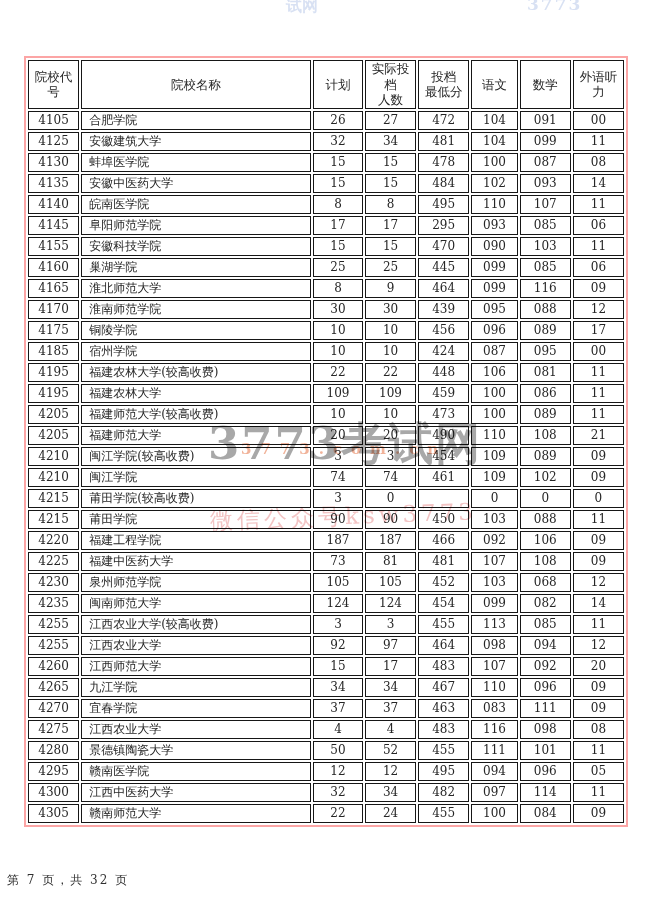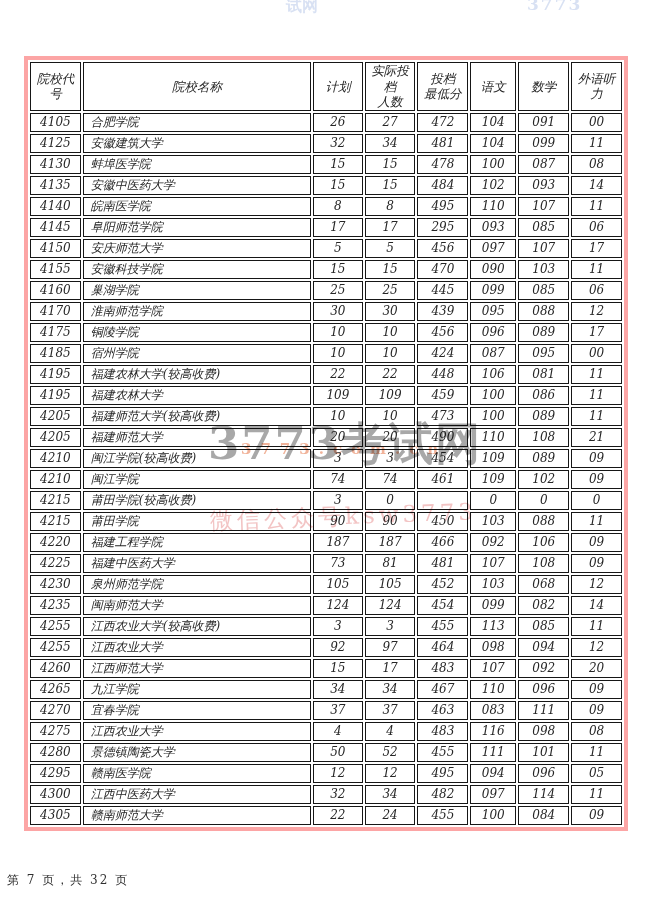--- a/index.html
+++ b/index.html
@@ -17,23 +17,22 @@
   }
   
   .score-table {
     position: absolute;
     left: 24px;
     top: 56px;
     width: 604px;
     border-collapse: separate;
     border-spacing: 2px;
     table-layout: fixed;
-    border: 4px solid #fca5a5;
+    border: 2px solid #fca5a5;
     background: #ffffff;
-    font-style: italic;
   }
   .score-table th, .score-table td {
     border: 1px solid #161616;
     font-family: "DejaVu Serif", "Liberation Serif", serif;
     color: #262626;
     overflow: hidden;
     white-space: nowrap;
     background: transparent;
   }
   .score-table th {
@@ -224,48 +223,48 @@
           <td>4145</td>
           <td class="c-name">阜阳师范学院</td>
           <td>17</td>
           <td>17</td>
           <td>295</td>
           <td>093</td>
           <td>085</td>
           <td>06</td>
         </tr>
         <tr>
-          <td>4150</td>
-          <td class="c-name">安庆师范大学</td>
-          <td>5</td>
-          <td>5</td>
-          <td>456</td>
-          <td>097</td>
-          <td>107</td>
-          <td>17</td>
-        </tr>
-        <tr>
           <td>4155</td>
           <td class="c-name">安徽科技学院</td>
           <td>15</td>
           <td>15</td>
           <td>470</td>
           <td>090</td>
           <td>103</td>
           <td>11</td>
         </tr>
         <tr>
           <td>4160</td>
           <td class="c-name">巢湖学院</td>
           <td>25</td>
           <td>25</td>
           <td>445</td>
           <td>099</td>
           <td>085</td>
           <td>06</td>
+        </tr>
+        <tr>
+          <td>4165</td>
+          <td class="c-name">淮北师范大学</td>
+          <td>8</td>
+          <td>9</td>
+          <td>464</td>
+          <td>099</td>
+          <td>116</td>
+          <td>09</td>
         </tr>
         <tr>
           <td>4170</td>
           <td class="c-name">淮南师范学院</td>
           <td>30</td>
           <td>30</td>
           <td>439</td>
           <td>095</td>
           <td>088</td>
           <td>12</td>

